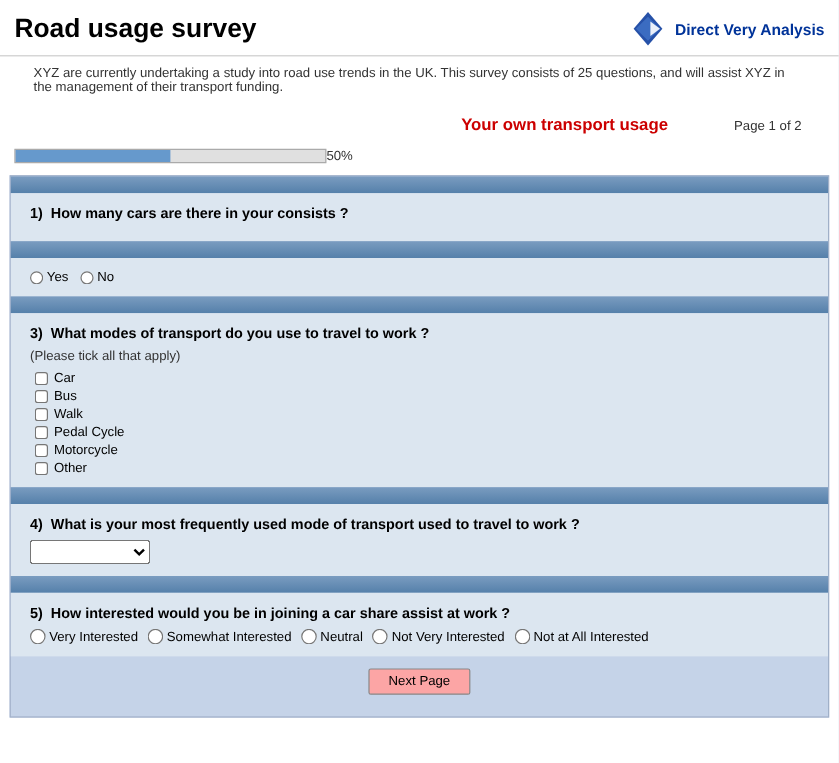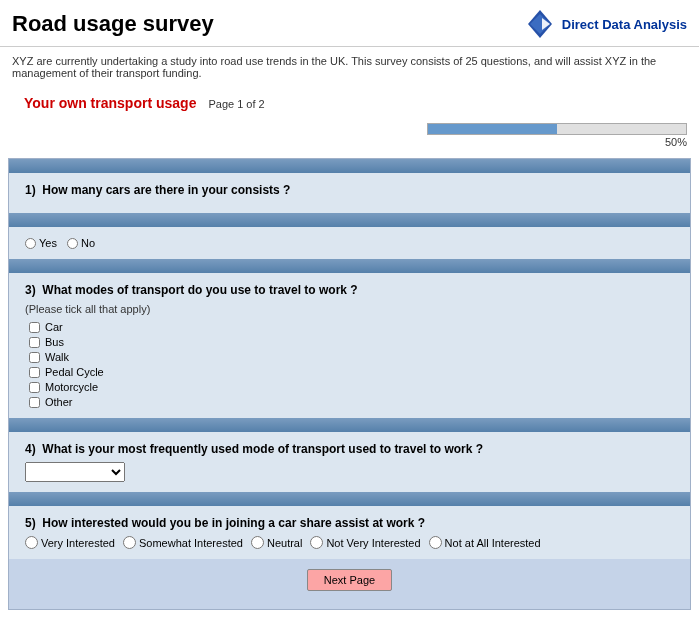--- a/index.html
+++ b/index.html
@@ -34,21 +34,21 @@
       height: 32px;
     }
     .logo-text {
       font-size: 13px;
       color: #003399;
       font-weight: bold;
     }
 
     
     .intro-text {
-      padding: 8px 12px;
+      padding: 8px 28px;
       font-size: 11px;
       color: #333;
     }
 
     
     .section-title {
       color: #cc0000;
       font-size: 14px;
       font-weight: bold;
       padding: 4px 12px;
@@ -57,22 +57,22 @@
       font-size: 11px;
       color: #333;
       text-align: right;
       padding-right: 12px;
       margin-top: -18px;
     }
 
     
     .progress-container {
       display: flex;
-      flex-direction: column;
-      align-items: flex-end;
+      flex-direction: row;
+      align-items: center;
       padding: 6px 12px 2px 12px;
     }
     .progress-bar-outer {
       width: 260px;
       height: 12px;
       background: #e0e0e0;
       border: 1px solid #aaa;
       position: relative;
     }
     .progress-bar-inner {
@@ -200,37 +200,38 @@
       border: 1px solid #888;
       padding: 4px 16px;
       font-size: 11px;
       cursor: pointer;
       border-radius: 2px;
     }
 
     .title-row {
       display: flex;
       align-items: baseline;
-      justify-content: flex-start;
-      padding: 4px 4px 2px 12px;
+      justify-content: flex-end;
+      padding: 4px 19px 2px 12px;
+      gap: 43px;
     }
   </style>
 </head>
 <body>
 
 <div class="header">
   <h1 class="header-title">Road usage survey</h1>
   <div class="logo-area">
 
     <svg class="logo-icon" viewBox="0 0 32 32" xmlns="http://www.w3.org/2000/svg">
       <polygon points="16,2 28,16 16,30 4,16" fill="#003399" opacity="0.85"></polygon>
       <polygon points="16,6 26,16 16,26 6,16" fill="#4477cc" opacity="0.7"></polygon>
       <polygon points="18,10 26,16 18,22" fill="#ffffff" opacity="0.9"></polygon>
     </svg>
-    <span class="logo-text">Direct Data Analysis</span>
+    <span class="logo-text">Direct Very Analysis</span>
   </div>
 </div>
 
 <div class="intro-text">XYZ are currently undertaking a study into road use trends in the UK. This survey consists of 25 questions, and will assist XYZ in the management of their transport funding.</div>
 
 <div class="title-row">
   <div class="section-title">Your own transport usage</div>
   <div class="page-indicator" style="margin-top:0;">Page 1 of 2</div>
 </div>
 

